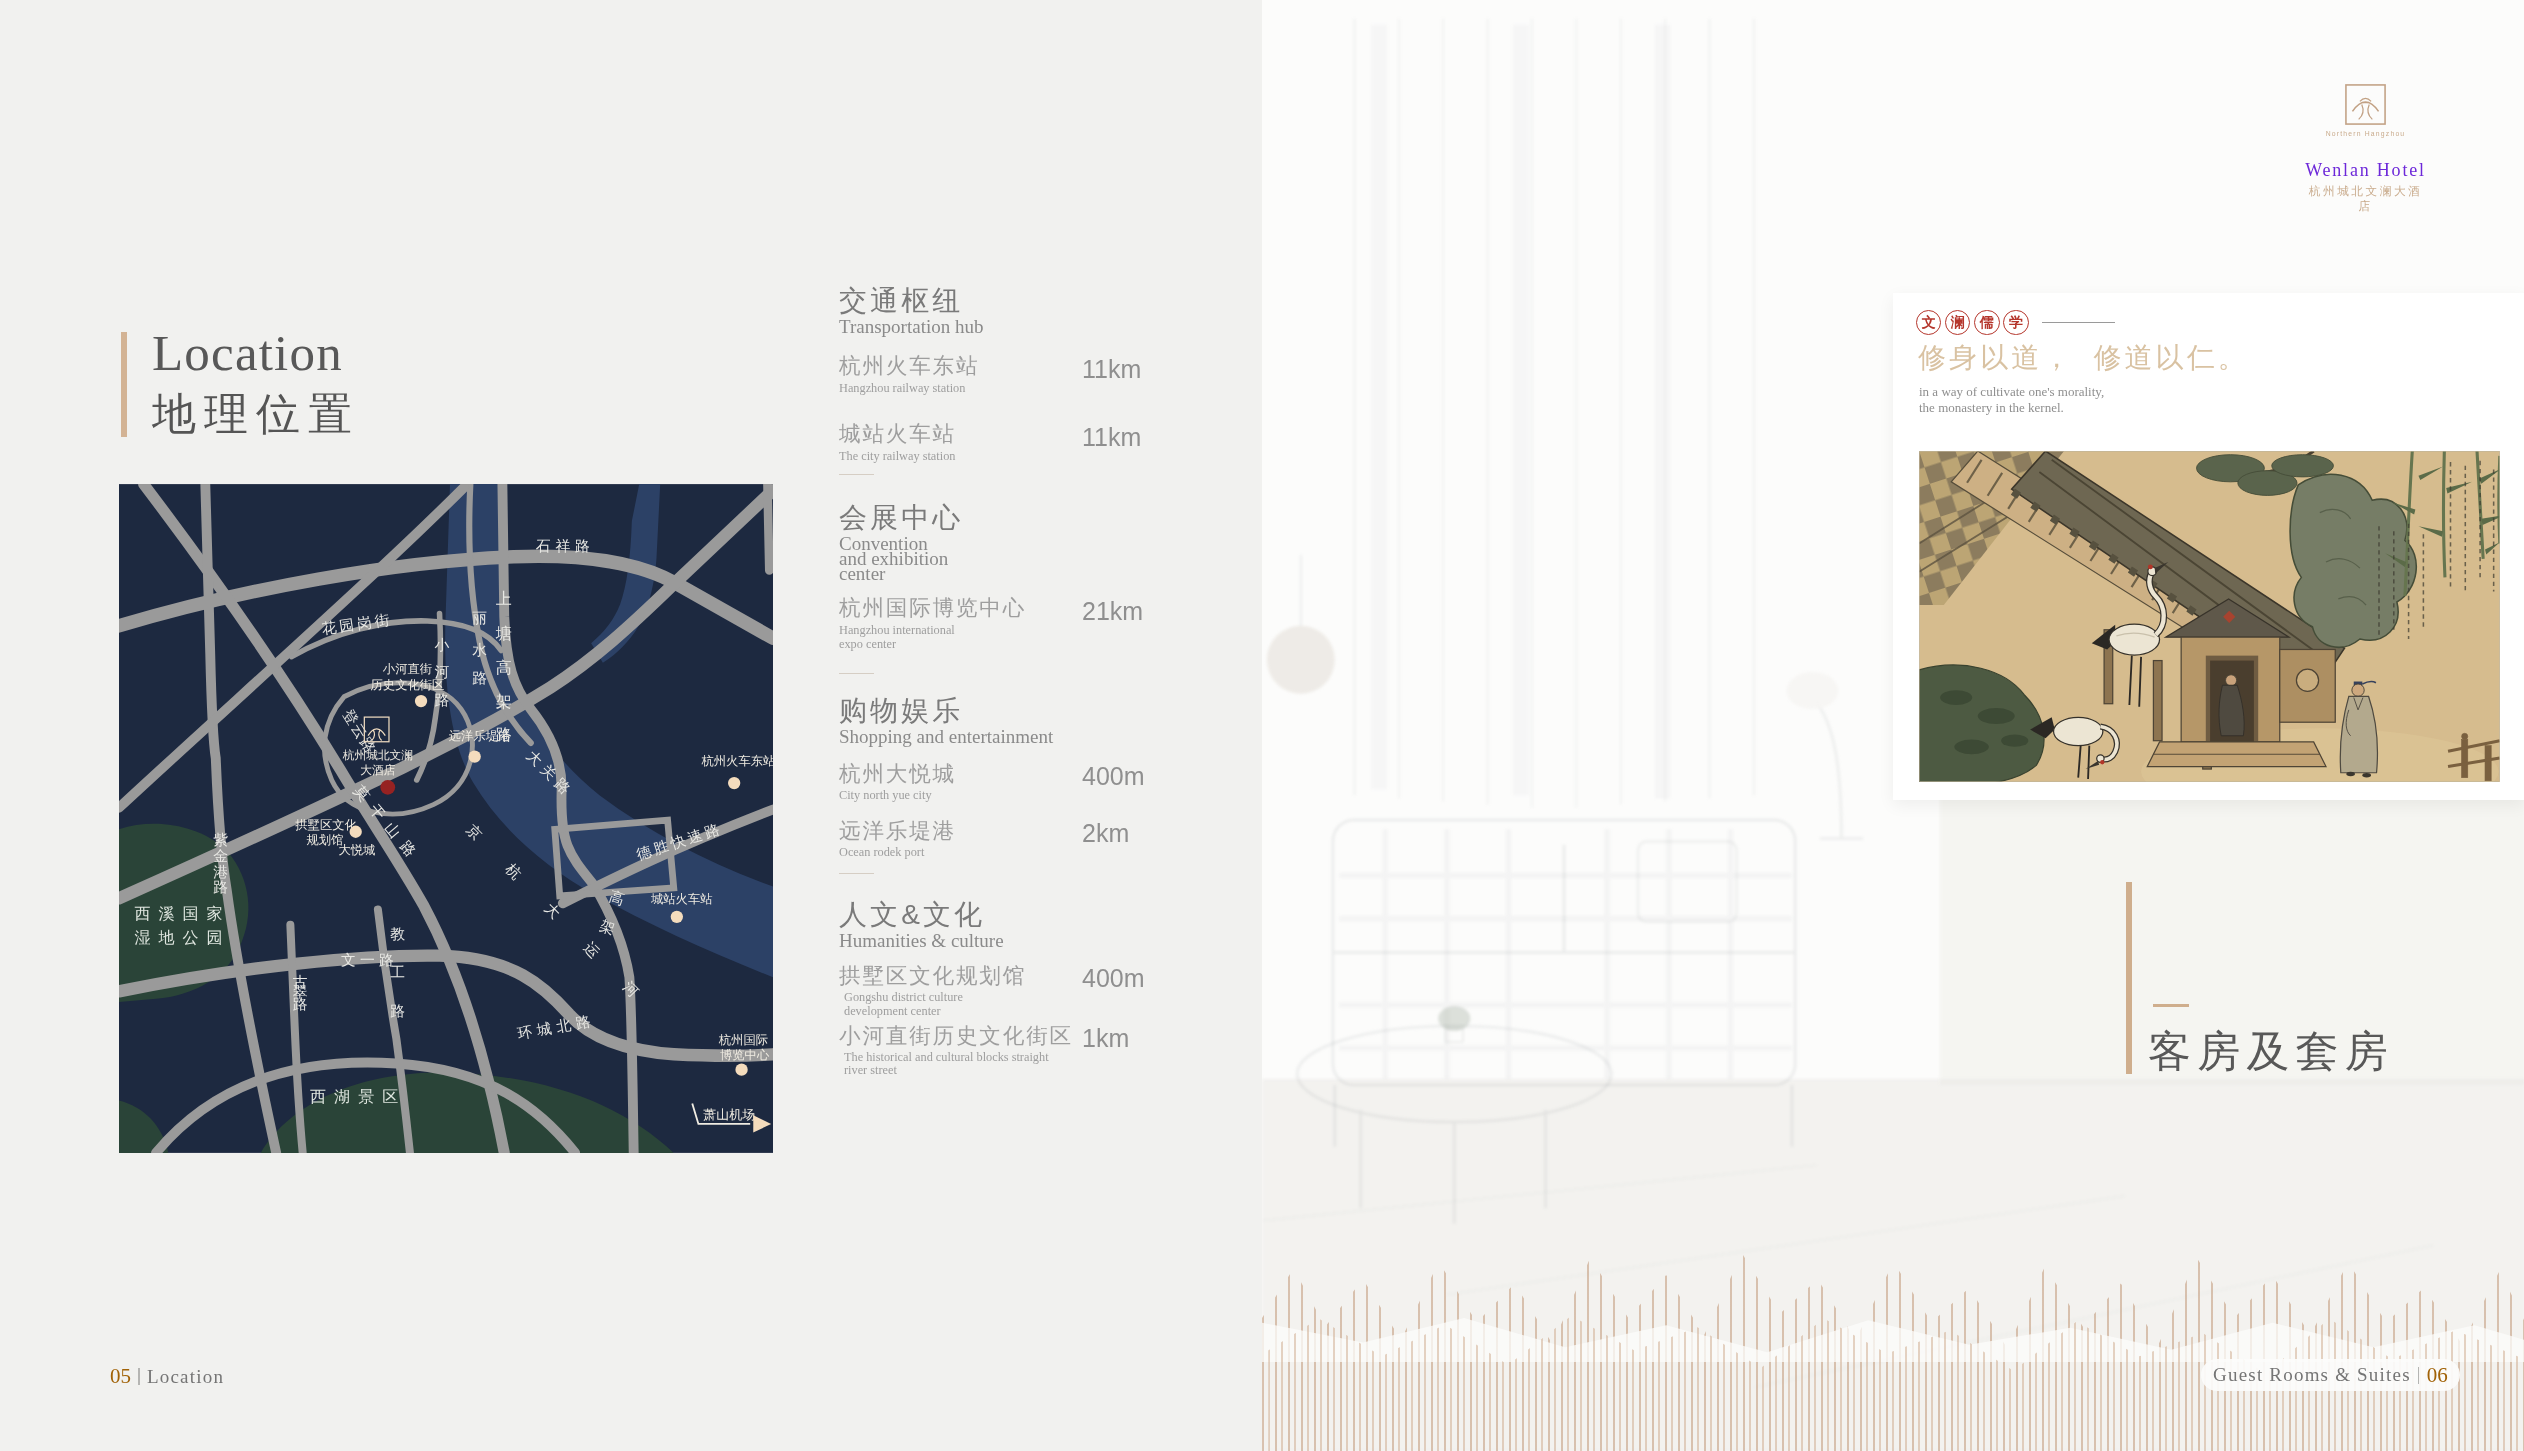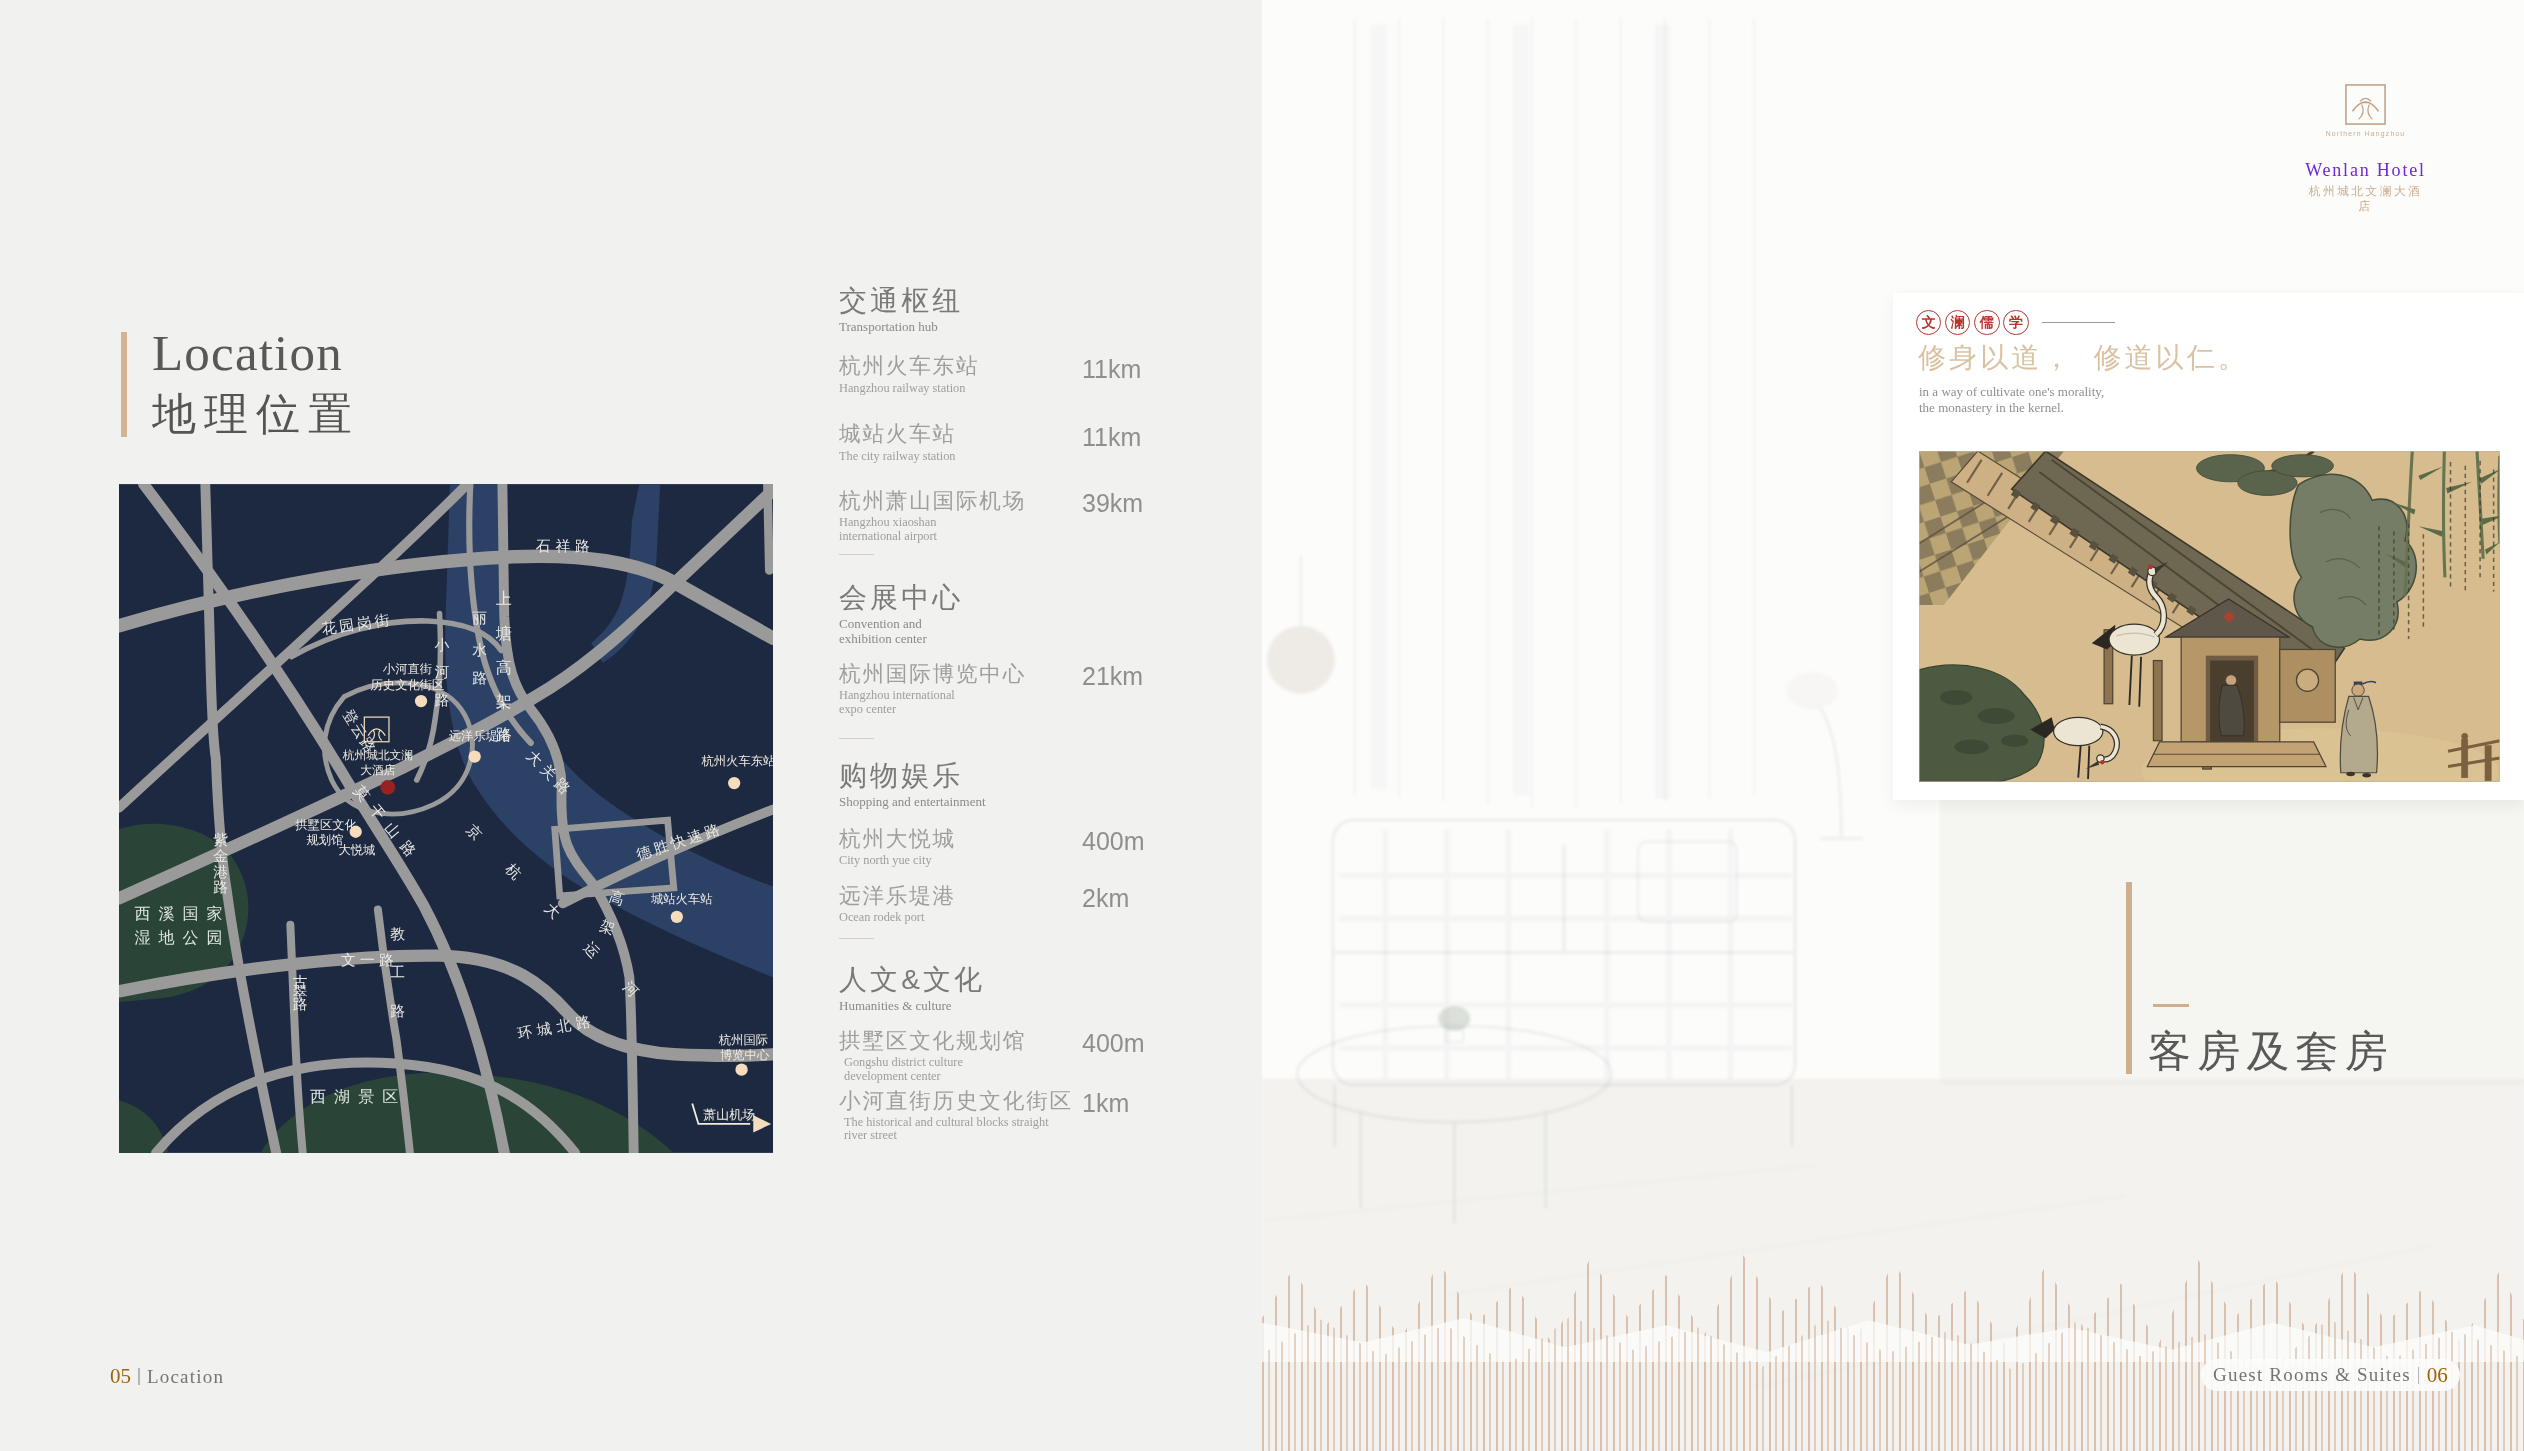--- a/index.html
+++ b/index.html
@@ -11,21 +11,21 @@
   .title-en{position:absolute;left:152px;top:325px;font-family:"Liberation Serif",serif;
             font-size:51px;color:#585858;letter-spacing:1.2px;line-height:1.1;}
   .title-cn{position:absolute;left:152px;top:390px;font-size:44px;color:#555;
             letter-spacing:8px;line-height:1.1;}
   .map-svg{position:absolute;left:119px;top:484px;}
   .map-svg text{font-family:"Liberation Sans",sans-serif;}
   .v-text{writing-mode:vertical-rl;text-orientation:upright;}
   
   .poi-list{position:absolute;left:839px;top:285px;width:345px;}
   .sec-head-cn{font-size:28px;color:#7a7a7a;letter-spacing:3.1px;line-height:31px;}
-  .sec-head-en{font-family:"Liberation Serif",serif;font-size:13px;color:#8a8a8a;
+  .sec-head-en{font-family:"Liberation Serif",serif;font-size:19px;color:#8a8a8a;
                line-height:15px;margin-top:2.5px;}
   .poi-item{position:relative;margin-top:18.5px;}
   .poi-cn{font-size:21.6px;color:#9e9e9e;letter-spacing:1.8px;line-height:27px;}
   .poi-en{font-family:"Liberation Serif",serif;font-size:12.3px;color:#9e9e9e;
           line-height:13.6px;margin-top:2.5px;}
   .poi-dist{position:absolute;left:243px;top:2.5px;font-size:25px;color:#8f8f8f;}
   .sec-sep{width:35px;height:1.2px;background:#d6cec4;border:none;margin:0;}
   .footer-left{position:absolute;left:110px;top:1364px;display:flex;align-items:center;}
   .pgno{font-family:"Liberation Serif",serif;font-size:21px;color:#a16207;}
   .pg-div{display:inline-block;width:1.2px;height:17.3px;background:#b5b5b3;margin:0 7.4px;}
@@ -197,25 +197,20 @@
         <div class="poi-item">
           <div class="poi-cn">杭州火车东站</div>
           <div class="poi-en">Hangzhou railway station</div>
           <div class="poi-dist">11km</div>
         </div>
         <div class="poi-item" style="margin-top:25px">
           <div class="poi-cn">城站火车站</div>
           <div class="poi-en">The city railway station</div>
           <div class="poi-dist">11km</div>
         </div>
-        <div class="poi-item" style="margin-top:23.4px">
-          <div class="poi-cn">杭州萧山国际机场</div>
-          <div class="poi-en" style="max-width:160px">Hangzhou xiaoshan international airport</div>
-          <div class="poi-dist">39km</div>
-        </div>
       </div>
       <hr class="sec-sep" style="margin-top:11px">
 
       <div style="margin-top:27px">
         <div class="sec-head-cn">会展中心</div>
         <div class="sec-head-en" style="max-width:117px">Convention and exhibition center</div>
         <div class="poi-item" style="margin-top:13.6px">
           <div class="poi-cn">杭州国际博览中心</div>
           <div class="poi-en" style="max-width:139px">Hangzhou international expo center</div>
           <div class="poi-dist">21km</div>

